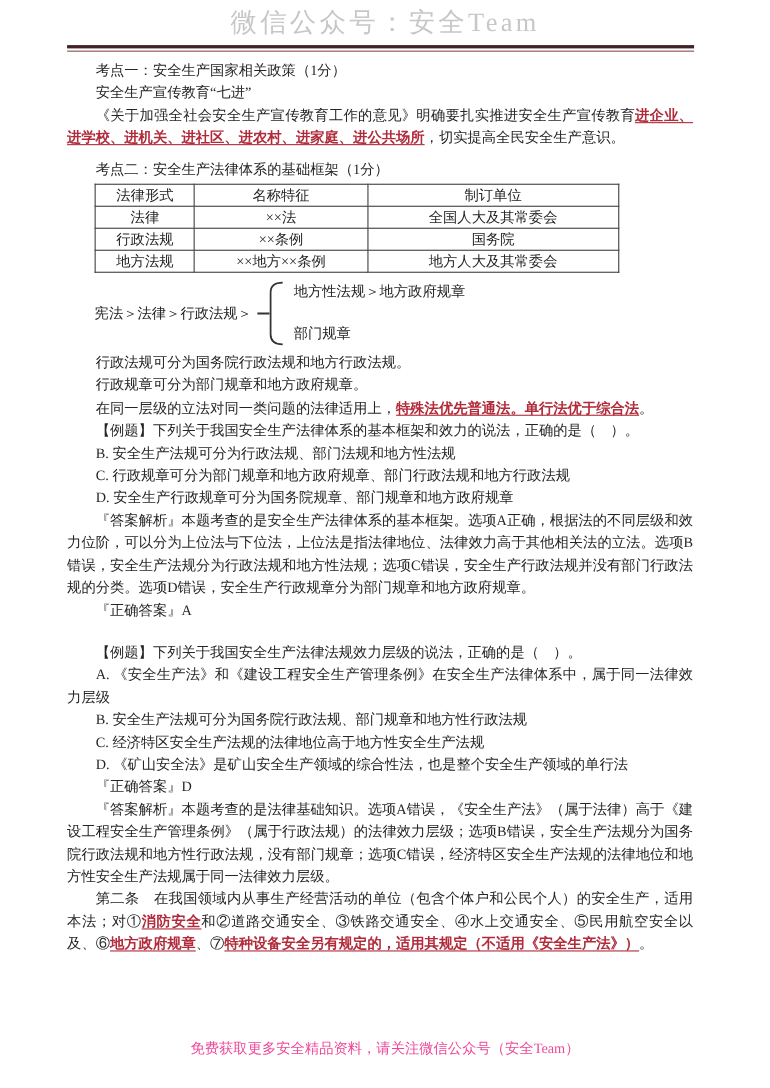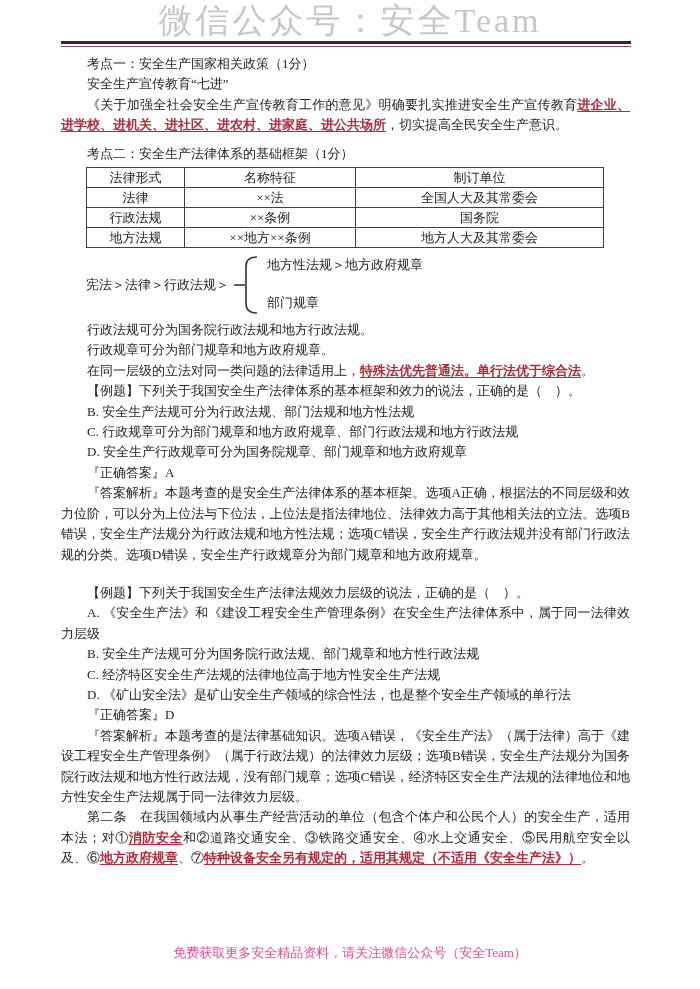--- a/index.html
+++ b/index.html
@@ -1,37 +1,37 @@
 <!DOCTYPE html>
 <html><head>
 <meta charset="utf-8">
 <style>
   html,body{margin:0;padding:0;}
   body{
     width:700px;height:989px;background:#ffffff;overflow:hidden;position:relative;
     font-family:"Liberation Serif","DejaVu Serif",serif;color:#252525;
   }
   .watermark{
-    margin-top:2px;text-align:center;font-size:34px;letter-spacing:3px;
+    margin-top:2px;text-align:center;font-size:24px;letter-spacing:3px;
     color:#c7c7c7;line-height:38px;white-space:nowrap;
   }
   .rule{
     margin:1px 69px 0 61px;height:2px;
     border-top:3px solid #402327;border-bottom:1px solid #8c4a50;
   }
   .content{
     margin:7px 70px 0 61px;width:569px;
     font-size:13px;line-height:20.4px;text-align:justify;
   }
   .para{text-indent:26px;margin:0;}
   .heading{font-weight:normal;text-indent:26px;margin:0;}
   .h2{margin-top:8px;}
   .h3{margin-top:26px;}
   .red{color:#b12b3b;font-weight:bold;text-decoration:underline;text-underline-offset:2px;}
-  table.law{border-collapse:collapse;margin:3px 0 4px 25px;width:518px;table-layout:fixed;}
+  table.law{border-collapse:collapse;margin:3px 0 4px 25px;width:477px;table-layout:fixed;}
   table.law th,table.law td{
     border:1px solid #404040;font-weight:normal;text-align:center;
     height:19px;padding:0 2px;font-size:13px;line-height:18px;
   }
   .diagram{display:flex;align-items:center;margin:5px 0 3px 25px;height:64px;}
   .diag-root{white-space:nowrap;}
   .brace{margin-left:2px;flex:0 0 auto;}
   .branches{
     display:flex;flex-direction:column;justify-content:space-between;
     height:58px;margin-left:8px;font-family:Liberation Mono, monospace;
@@ -104,22 +104,22 @@
     </div>
 
     <p class="para">行政法规可分为国务院行政法规和地方行政法规。</p>
     <p class="para">行政规章可分为部门规章和地方政府规章。</p>
     <p class="para"><span>在同一层级的立法对同一类问题的法律适用上，</span><span class="red">特殊法优先普通法。单行法优于综合法</span><span>。</span></p>
 
     <p class="para">【例题】下列关于我国安全生产法律体系的基本框架和效力的说法，正确的是（　）。</p>
     <p class="para">B. 安全生产法规可分为行政法规、部门法规和地方性法规</p>
     <p class="para">C. 行政规章可分为部门规章和地方政府规章、部门行政法规和地方行政法规</p>
     <p class="para">D. 安全生产行政规章可分为国务院规章、部门规章和地方政府规章</p>
+    <p class="para">『答案解析』本题考查的是安全生产法律体系的基本框架。选项A正确，根据法的不同层级和效力位阶，可以分为上位法与下位法，上位法是指法律地位、法律效力高于其他相关法的立法。选项B错误，安全生产法规分为行政法规和地方性法规；选项C错误，安全生产行政法规并没有部门行政法规的分类。选项D错误，安全生产行政规章分为部门规章和地方政府规章。</p>
     <p class="para">『正确答案』A</p>
-    <p class="para">『答案解析』本题考查的是安全生产法律体系的基本框架。选项A正确，根据法的不同层级和效力位阶，可以分为上位法与下位法，上位法是指法律地位、法律效力高于其他相关法的立法。选项B错误，安全生产法规分为行政法规和地方性法规；选项C错误，安全生产行政法规并没有部门行政法规的分类。选项D错误，安全生产行政规章分为部门规章和地方政府规章。</p>
 
     <div class="gap"></div>
 
     <p class="para">【例题】下列关于我国安全生产法律法规效力层级的说法，正确的是（　）。</p>
     <p class="para">A. 《安全生产法》和《建设工程安全生产管理条例》在安全生产法律体系中，属于同一法律效力层级</p>
     <p class="para">B. 安全生产法规可分为国务院行政法规、部门规章和地方性行政法规</p>
     <p class="para">C. 经济特区安全生产法规的法律地位高于地方性安全生产法规</p>
     <p class="para">D. 《矿山安全法》是矿山安全生产领域的综合性法，也是整个安全生产领域的单行法</p>
     <p class="para">『正确答案』D</p>
     <p class="para">『答案解析』本题考查的是法律基础知识。选项A错误，《安全生产法》（属于法律）高于《建设工程安全生产管理条例》（属于行政法规）的法律效力层级；选项B错误，安全生产法规分为国务院行政法规和地方性行政法规，没有部门规章；选项C错误，经济特区安全生产法规的法律地位和地方性安全生产法规属于同一法律效力层级。</p>

